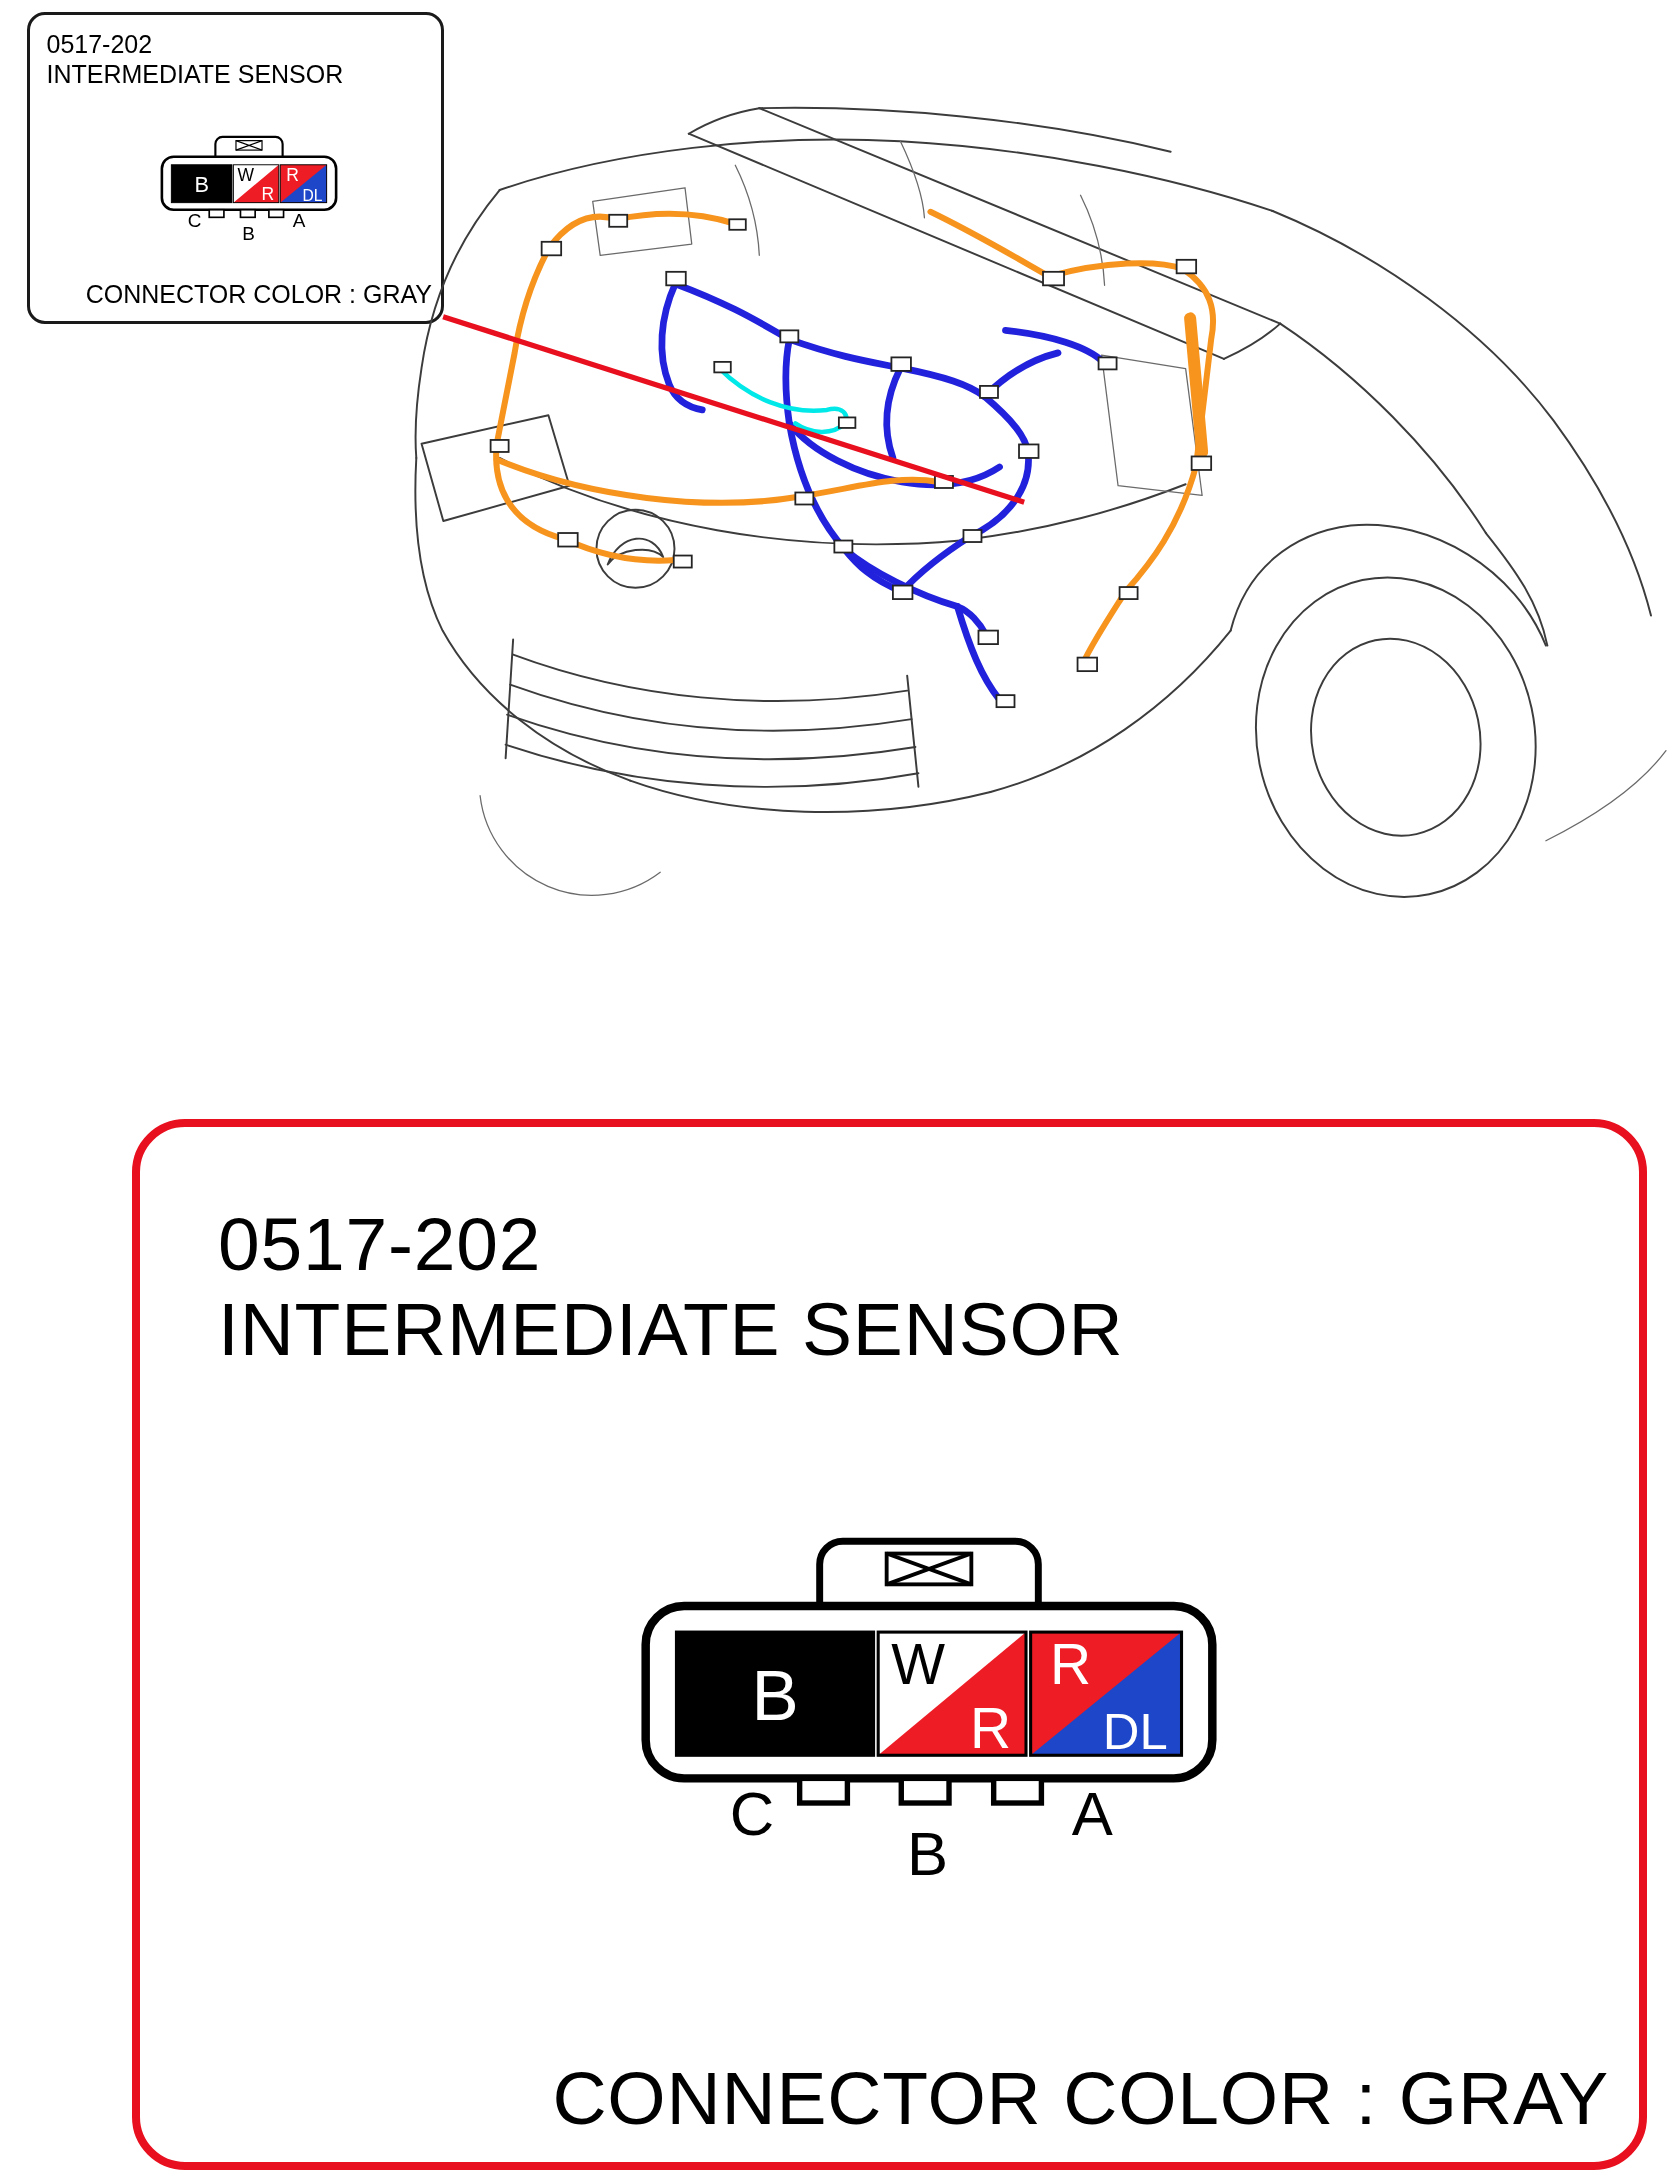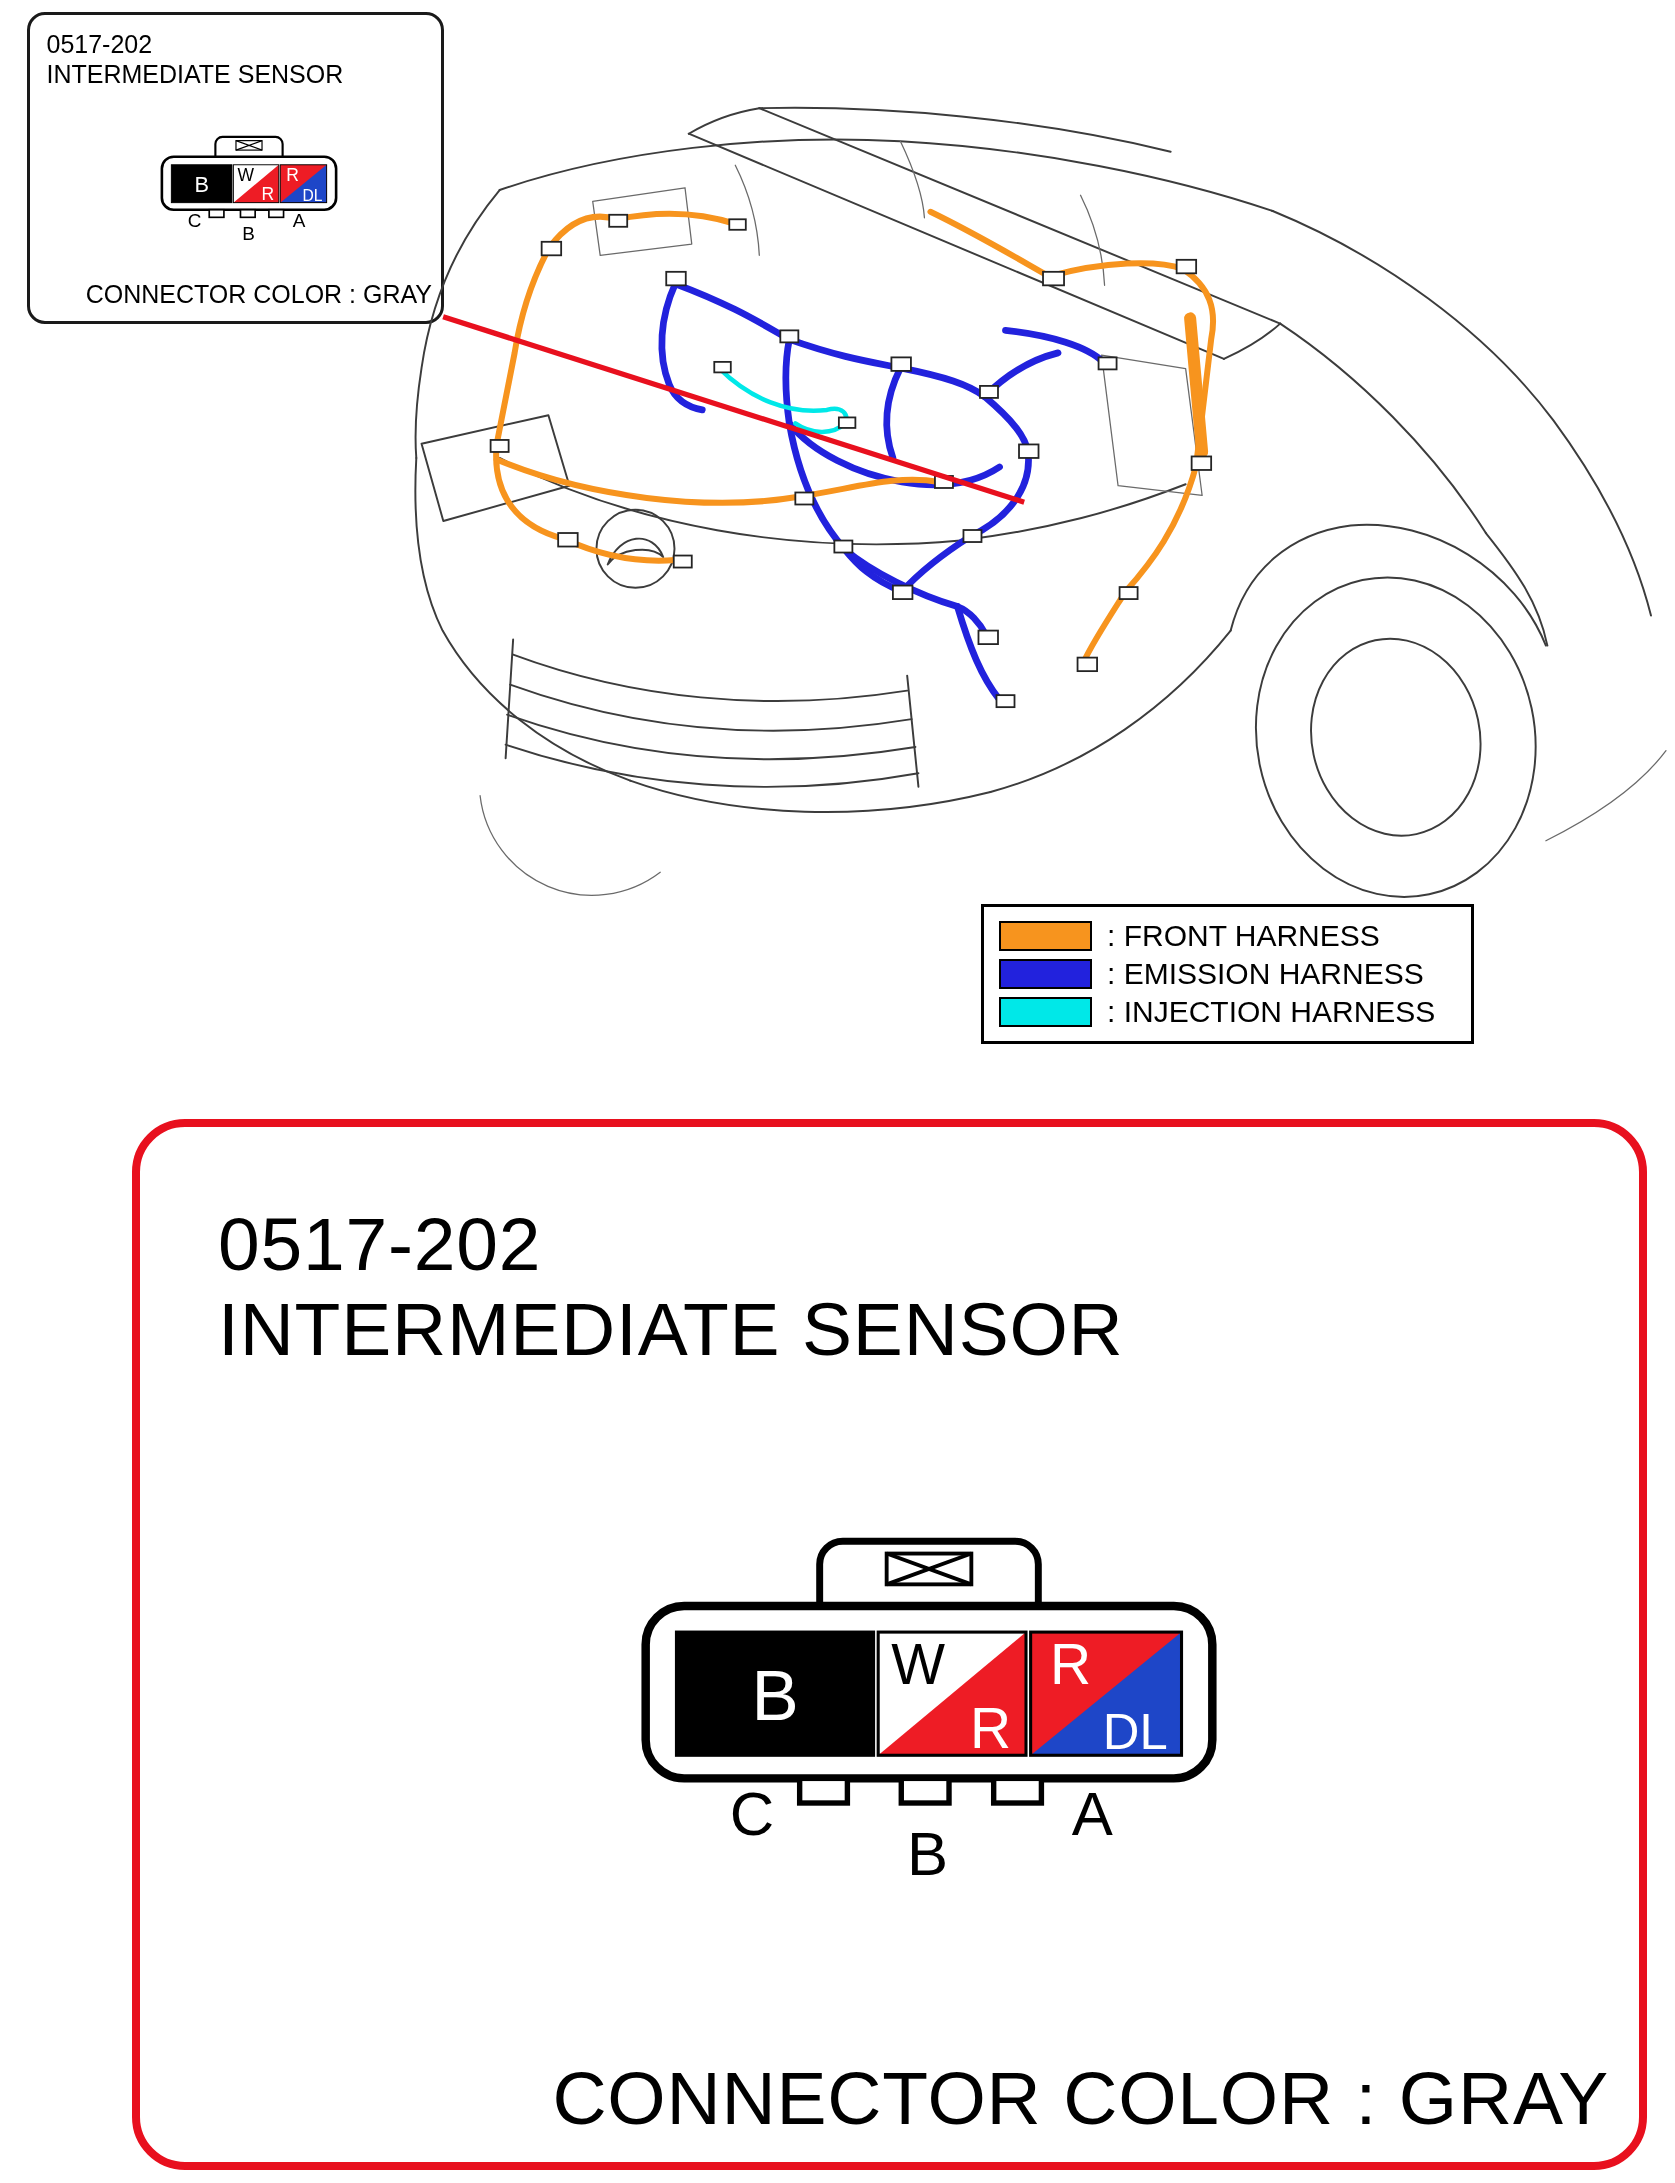--- a/index.html
+++ b/index.html
@@ -202,34 +202,20 @@
       <rect x="512" y="152" width="22" height="14"></rect>
       <rect x="868" y="786" width="24" height="16"></rect>
       <rect x="1004" y="336" width="24" height="16"></rect>
     </g>
   </svg>
 
   <svg id="pointer-overlay" viewBox="0 0 2232 2908">
     <line x1="590" y1="422" x2="1364" y2="669" class="ptr"></line>
   </svg>
 
-  <div id="legend">
-    <div class="legend-row">
-      <span class="legend-swatch sw-0"></span>
-      <span class="legend-label">: FRONT HARNESS</span>
-    </div>
-    <div class="legend-row">
-      <span class="legend-swatch sw-1"></span>
-      <span class="legend-label">: EMISSION HARNESS</span>
-    </div>
-    <div class="legend-row">
-      <span class="legend-swatch sw-2"></span>
-      <span class="legend-label">: INJECTION HARNESS</span>
-    </div>
-  </div>
 
   <div id="panel">
     <div id="panel-title">
       <div>0517-202</div>
       <div>INTERMEDIATE SENSOR</div>
     </div>
 
     <svg id="panel-connector" viewBox="0 0 760 452">
       <g>
         <rect x="238" y="12" width="284" height="110" rx="30" class="conn-outline" stroke-width="9"></rect>

